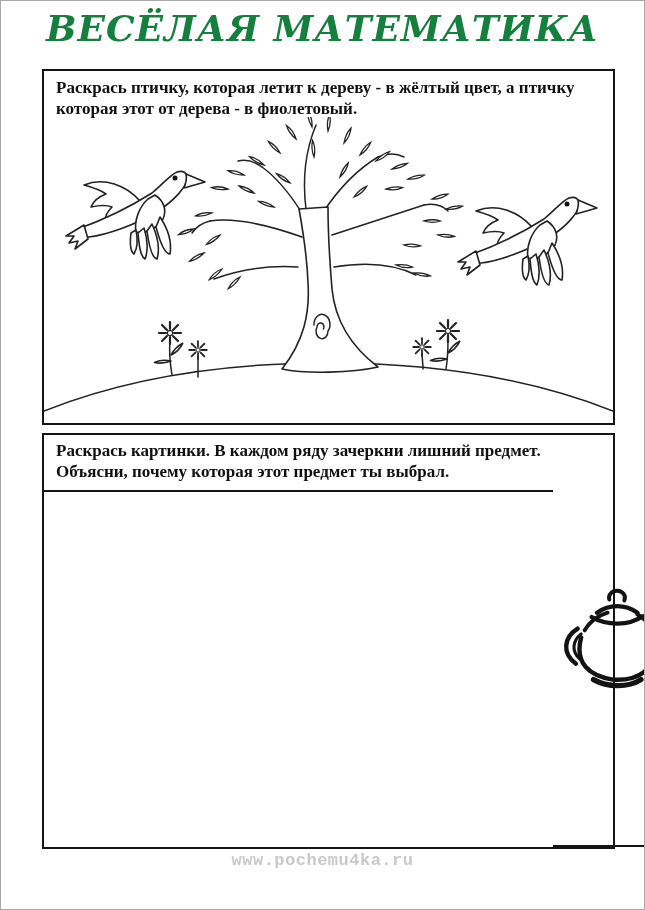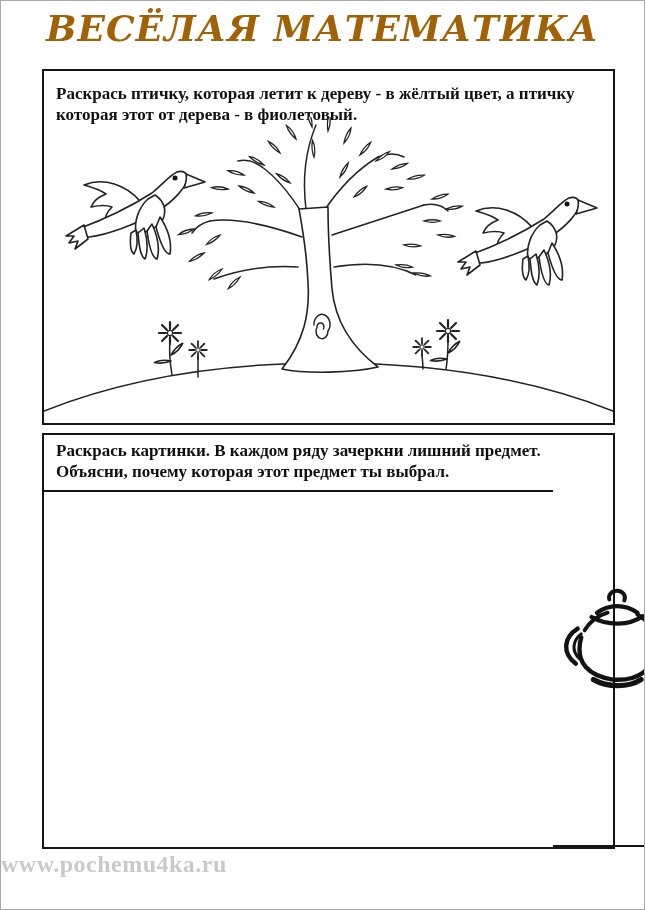--- a/index.html
+++ b/index.html
@@ -5,35 +5,35 @@
   html,body { margin:0; padding:0; background:#fff; }
   .page {
     position:relative; width:643px; height:908px;
     border:1px solid #a8a8a8; background:#fff; overflow:hidden;
     font-family:"Liberation Serif", serif; color:#101010;
   }
   .title {
     position:absolute; top:6px; left:0; width:100%;
     text-align:center; font-family:"DejaVu Serif", serif;
     font-style:italic; font-weight:bold; font-size:36px;
-    letter-spacing:1px; color:#a16207; white-space:nowrap;
+    letter-spacing:1px; color:#15803d; white-space:nowrap;
   }
   .panel { position:absolute; left:41px; width:569px; border:2px solid #151515; background:#fff; }
   .panel1 { top:68px; height:352px; }
   .panel2 { top:432px; height:412px; display:flex; flex-direction:row; }
-  .instr { padding:13px 12px 0; font-weight:bold; font-size:17px; line-height:1.22; }
+  .instr { padding:7px 12px 0; font-weight:bold; font-size:17px; line-height:1.22; }
   .instr span { display:block; }
   .panel2 .instr { height:49px; padding-top:6px; border-bottom:2px solid #151515; flex:none; }
   .row { flex:1 1 0; display:flex; align-items:center; border-bottom:2px solid #151515; min-height:0; }
   .row:last-child { border-bottom:none; }
   .cell { flex:1 1 0; display:flex; align-items:center; justify-content:center; height:100%; }
   .illustration { position:absolute; left:0; bottom:0; display:block; }
   .footer {
-    position:absolute; top:850px; left:0; width:100%; text-align:left;
-    font-family:Liberation Serif, serif; font-weight:bold; font-size:24px;
+    position:absolute; top:850px; left:0; width:100%; text-align:center;
+    font-family:Liberation Mono, monospace; font-weight:bold; font-size:17px;
     color:#c9c9c9; letter-spacing:0.5px;
   }
   
   .ink  { fill:#fff; stroke:#222; stroke-width:1.6; stroke-linejoin:round; }
   .line { fill:none; stroke:#222; stroke-width:1.5; stroke-linecap:round; }
   .thick{ fill:none; stroke:#131313; stroke-linecap:round; stroke-linejoin:round; }
   .wfill{ fill:#fff; stroke:#131313; stroke-linejoin:round; }
   .navy { fill:#1a2340; }
   .navyline { fill:#fff; stroke:#1a2340; }
 </style>

